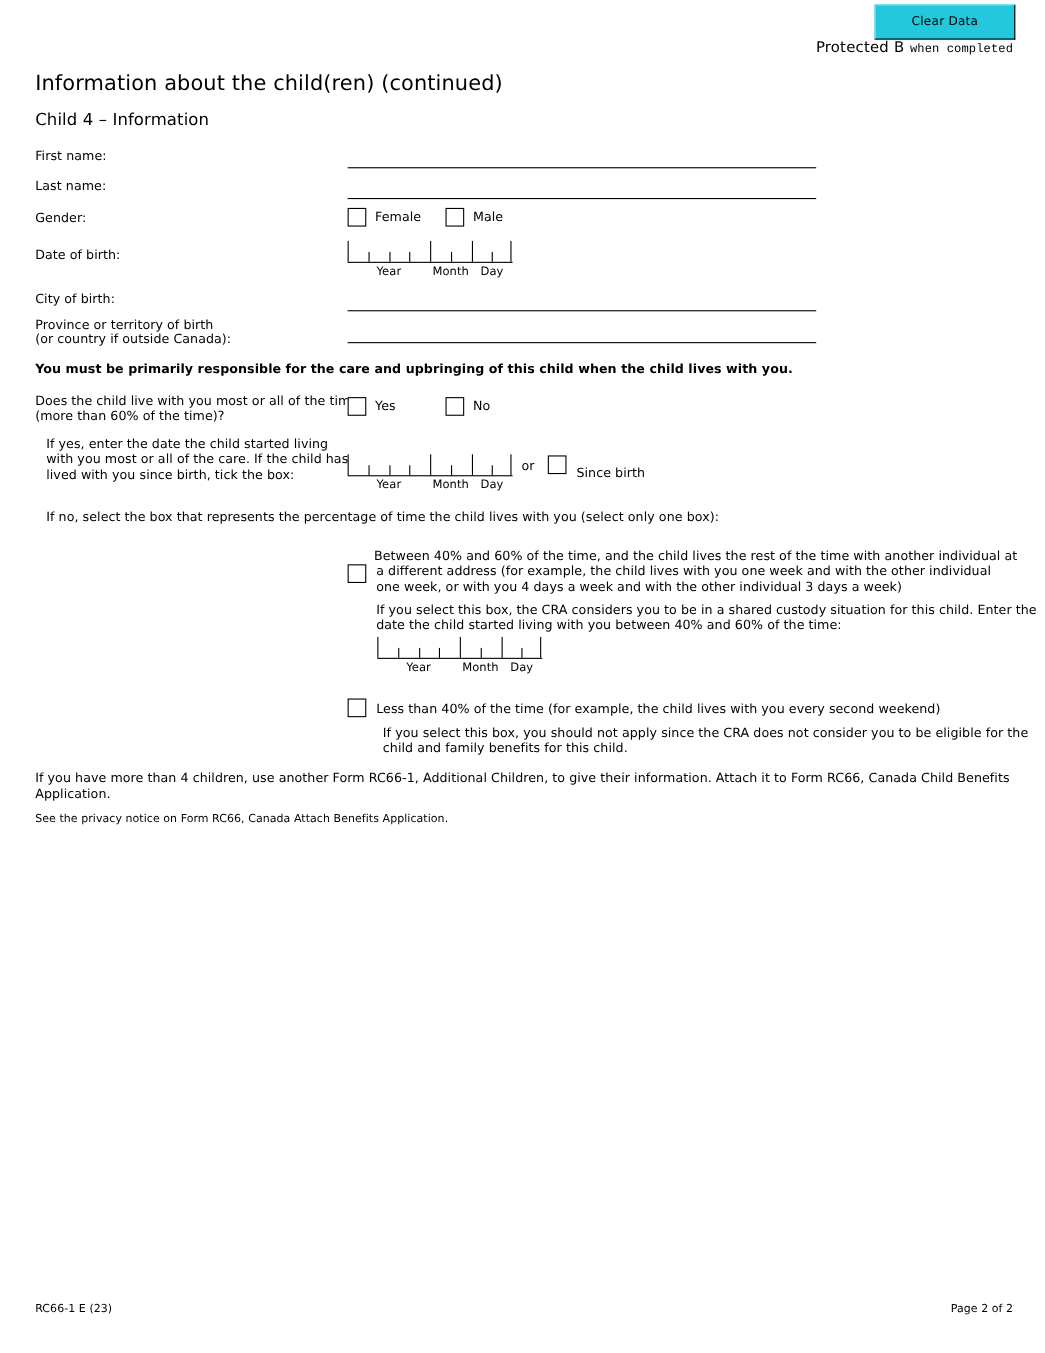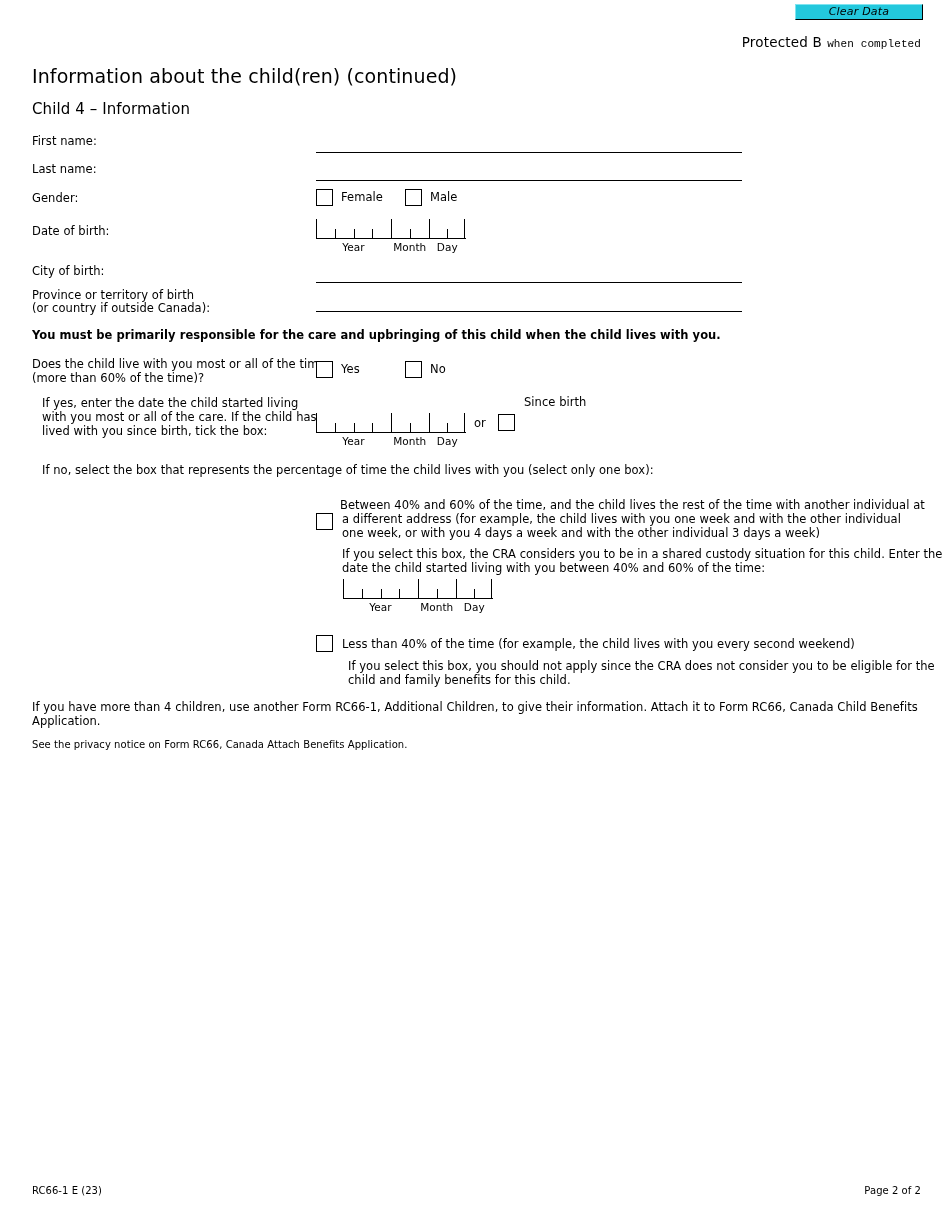--- a/index.html
+++ b/index.html
@@ -20,34 +20,33 @@
   }
 
   .page { position: absolute; inset: 0; }
 
   
   .clear-data-btn {
     position: absolute;
     left: 795px;
     top: 4px;
     width: 128px;
-    height: 16px;
+    height: 32px;
     background: #23c8dd;
     border: 1px solid #000000;
     border-top-color: #7fe4f0;
     border-left-color: #7fe4f0;
     color: #000000;
     font-size: 11px;
     line-height: 14px;
     text-align: center;
     letter-spacing: 0.2px;
     cursor: pointer;
     padding: 0;
     font-family: "DejaVu Sans", "Liberation Sans", sans-serif;
-    font-style: italic;
   }
 
   
   .protected-b {
     position: absolute;
     right: 29px;
     top: 32px;
     text-align: right;
     white-space: nowrap;
   }
@@ -251,21 +250,21 @@
     <div class="tick tall" style="left:148.4px;"></div>
   </div>
   <div class="comb-labels" style="left:316px; top:434px; width:150px;">
     <span style="left:0px; width:75px;">Year</span>
     <span style="left:75px; width:37.5px;">Month</span>
     <span style="left:112.5px; width:37.5px;">Day</span>
   </div>
 
   <div class="cbox-lbl" style="left:474px; top:415px;">or</div>
   <div class="cbox" style="left:498px; top:414px;"></div>
-  <div class="cbox-lbl" style="left:524px; top:394px;">Since birth</div>
+  <div class="cbox-lbl" style="left:524px; top:422px;">Since birth</div>
 
   <div class="para" style="left:42px; top:463px; width:880px;">If no, select the box that represents the percentage of time the child lives with you (select only one box):</div>
 
   <div class="cbox" style="left:316px; top:513px;"></div>
   <div class="lbl" style="left:340px; top:498px;">Between 40% and 60% of the time, and the child lives the rest of the time with another individual at</div>
   <div class="lbl" style="left:342px; top:512px;">a different address (for example, the child lives with you one week and with the other individual</div>
   <div class="lbl" style="left:342px; top:526px;">one week, or with you 4 days a week and with the other individual 3 days a week)</div>
 
   <div class="lbl" style="left:342px; top:547px;">If you select this box, the CRA considers you to be in a shared custody situation for this child. Enter the</div>
   <div class="lbl" style="left:342px; top:561px;">date the child started living with you between 40% and 60% of the time:</div>

